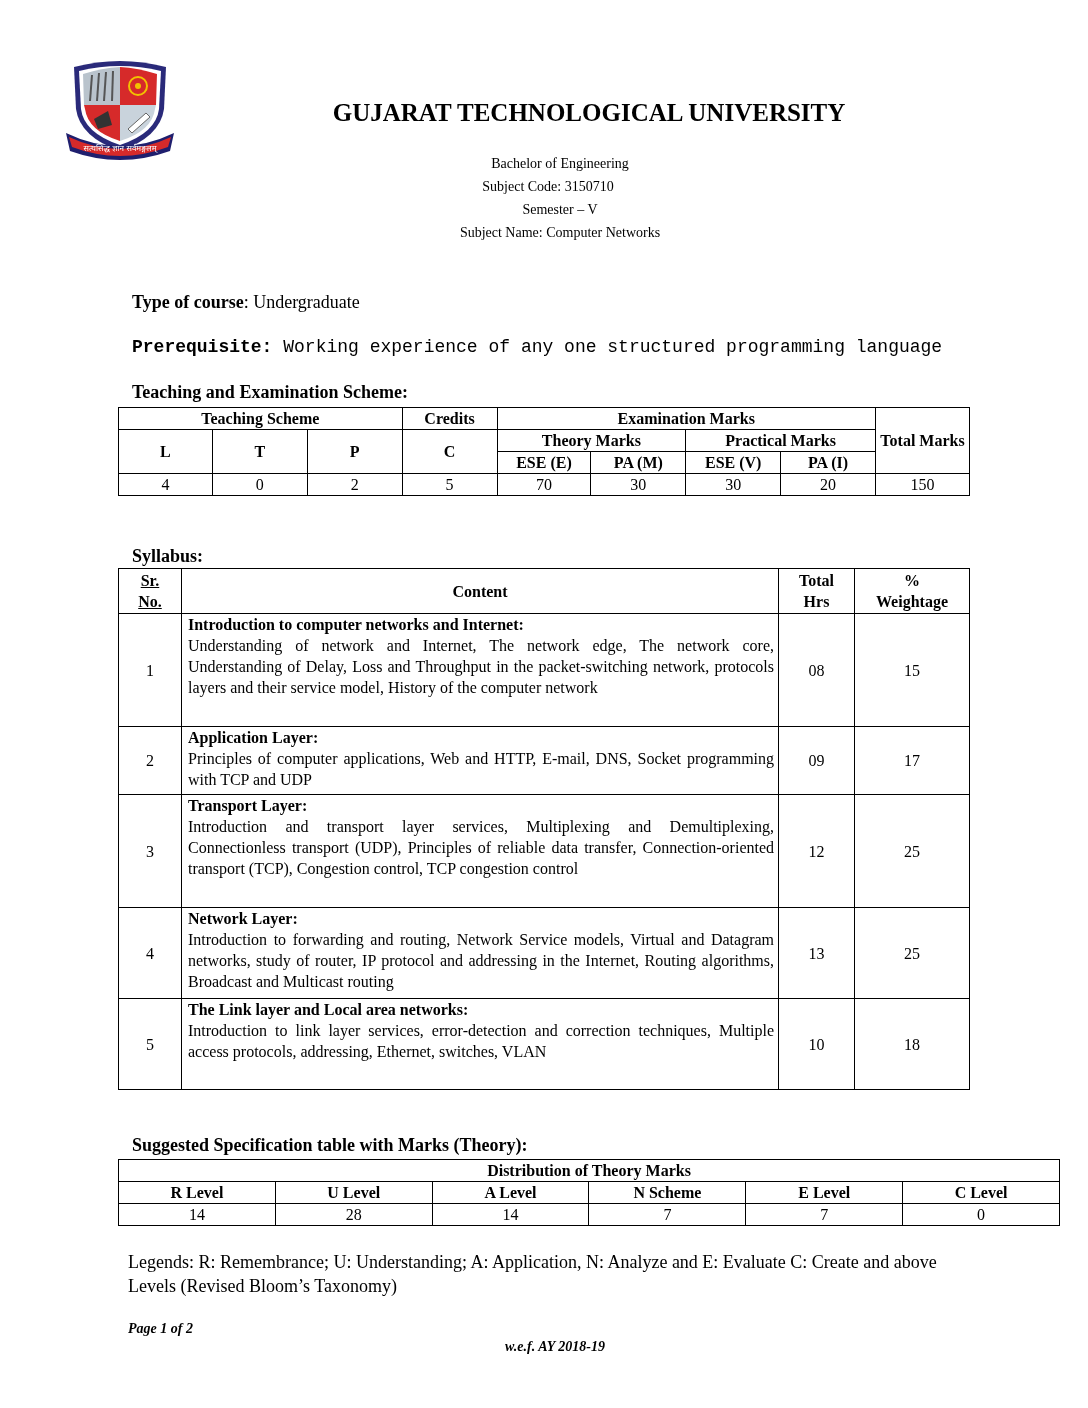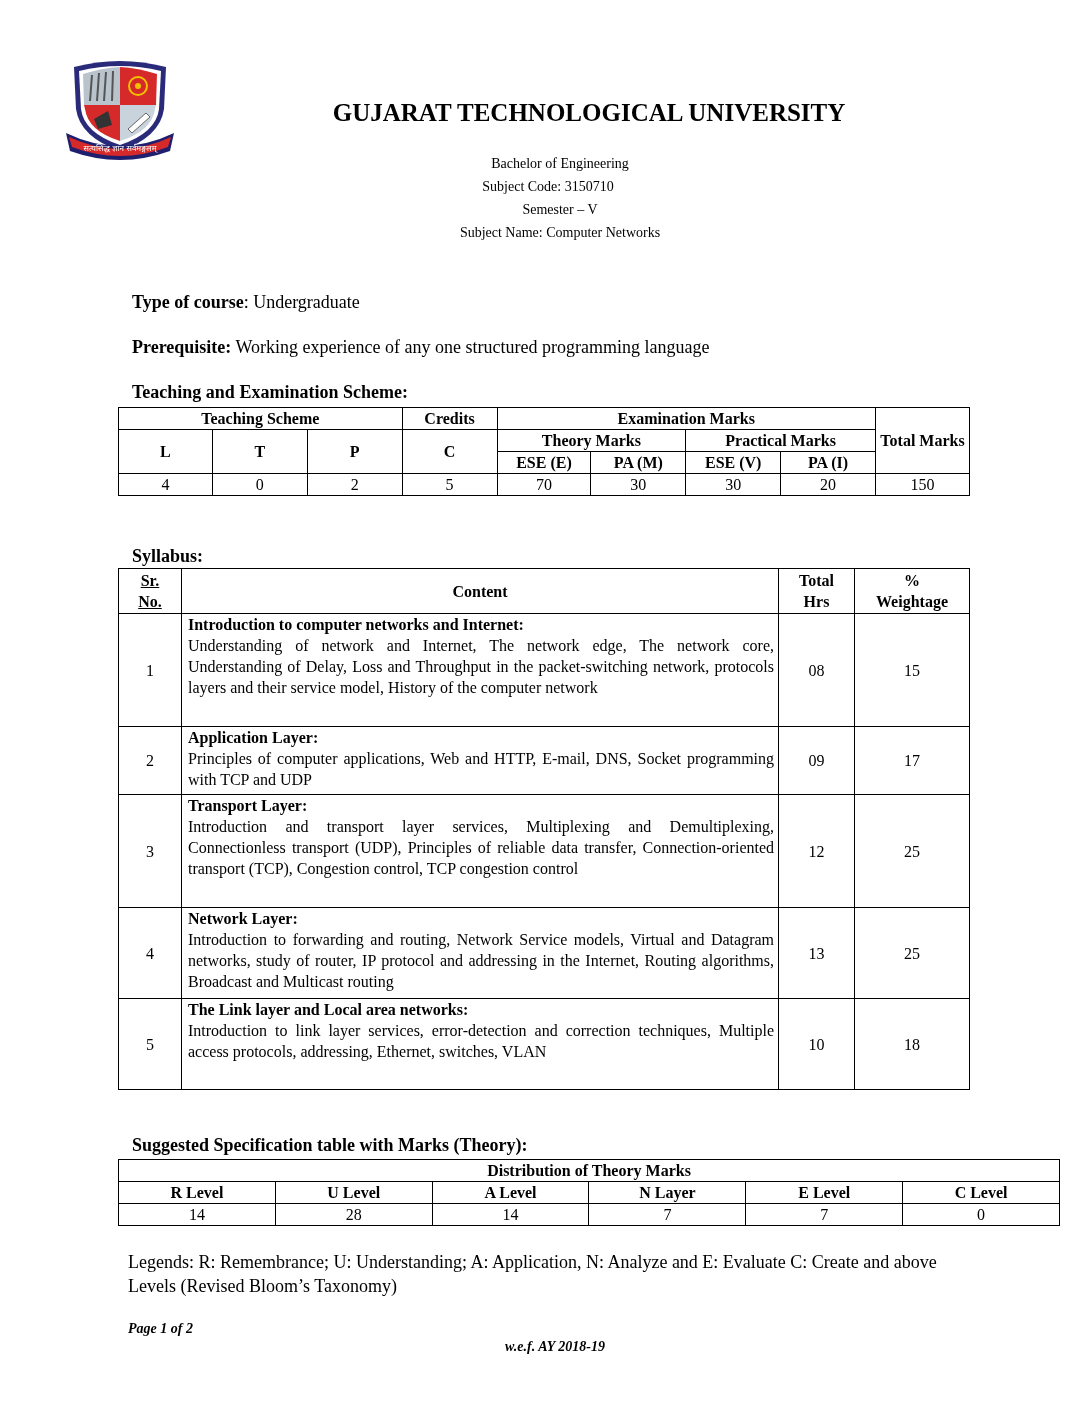--- a/index.html
+++ b/index.html
@@ -52,21 +52,21 @@
 
 <div class="abs uni-title">GUJARAT TECHNOLOGICAL UNIVERSITY</div>
 <div class="abs sub-head" style="top:121px;">Bachelor of Engineering</div>
 <div class="abs sub-head" style="top:144px;padding-left:8px;">Subject Code: 3150710</div>
 <div class="abs sub-head" style="top:167px;">Semester – V</div>
 <div class="abs sub-head" style="top:190px;">Subject Name: Computer Networks</div>
 
 <div class="abs para" style="top:257px;">
   <b>Type of course</b><span>: Undergraduate</span>
 </div>
-<div class="abs para" style="top:302px;">
+<div class="abs para" style="top:302px;font-family:Liberation Mono, monospace;">
   <b>Prerequisite:</b><span> Working experience of any one structured programming language</span>
 </div>
 <div class="abs para" style="top:347px;">
   <b>Teaching and Examination Scheme:</b>
 </div>
 
 <table class="scheme">
   <colgroup>
     <col style="width:94px">
       <col style="width:95px">
@@ -193,21 +193,21 @@
       <col style="width:142px">
   </colgroup>
   <tbody>
       <tr>
     <th colspan="6">Distribution of Theory Marks</th>
   </tr>
   <tr>
     <th>R Level</th>
     <th>U Level</th>
     <th>A Level</th>
-    <th>N Layer</th>
+    <th>N Scheme</th>
     <th>E Level</th>
     <th>C Level</th>
   </tr>
   <tr>
     <td>14</td>
     <td>28</td>
     <td>14</td>
     <td>7</td>
     <td>7</td>
     <td>0</td>

